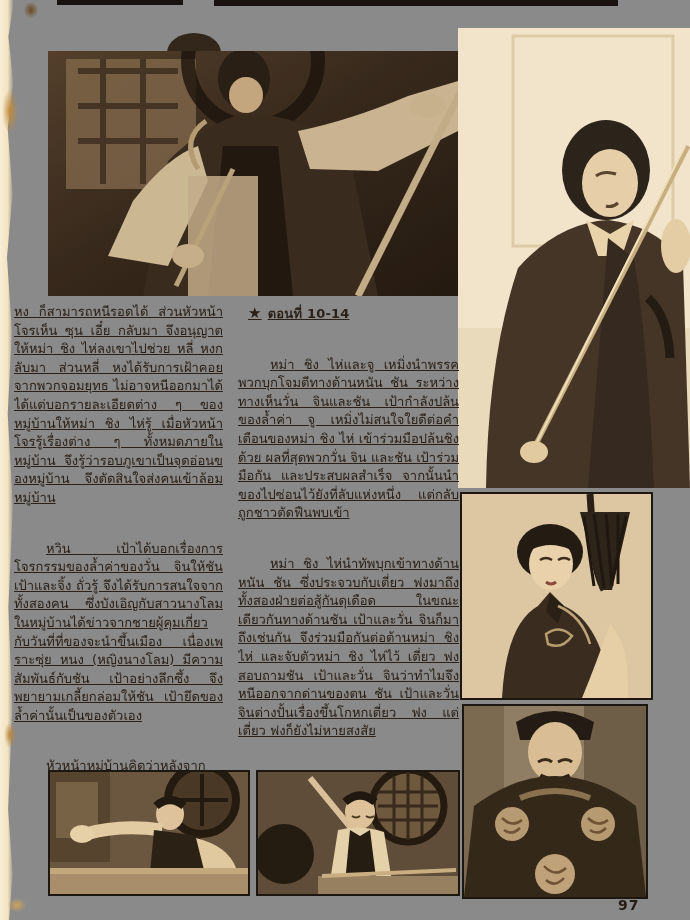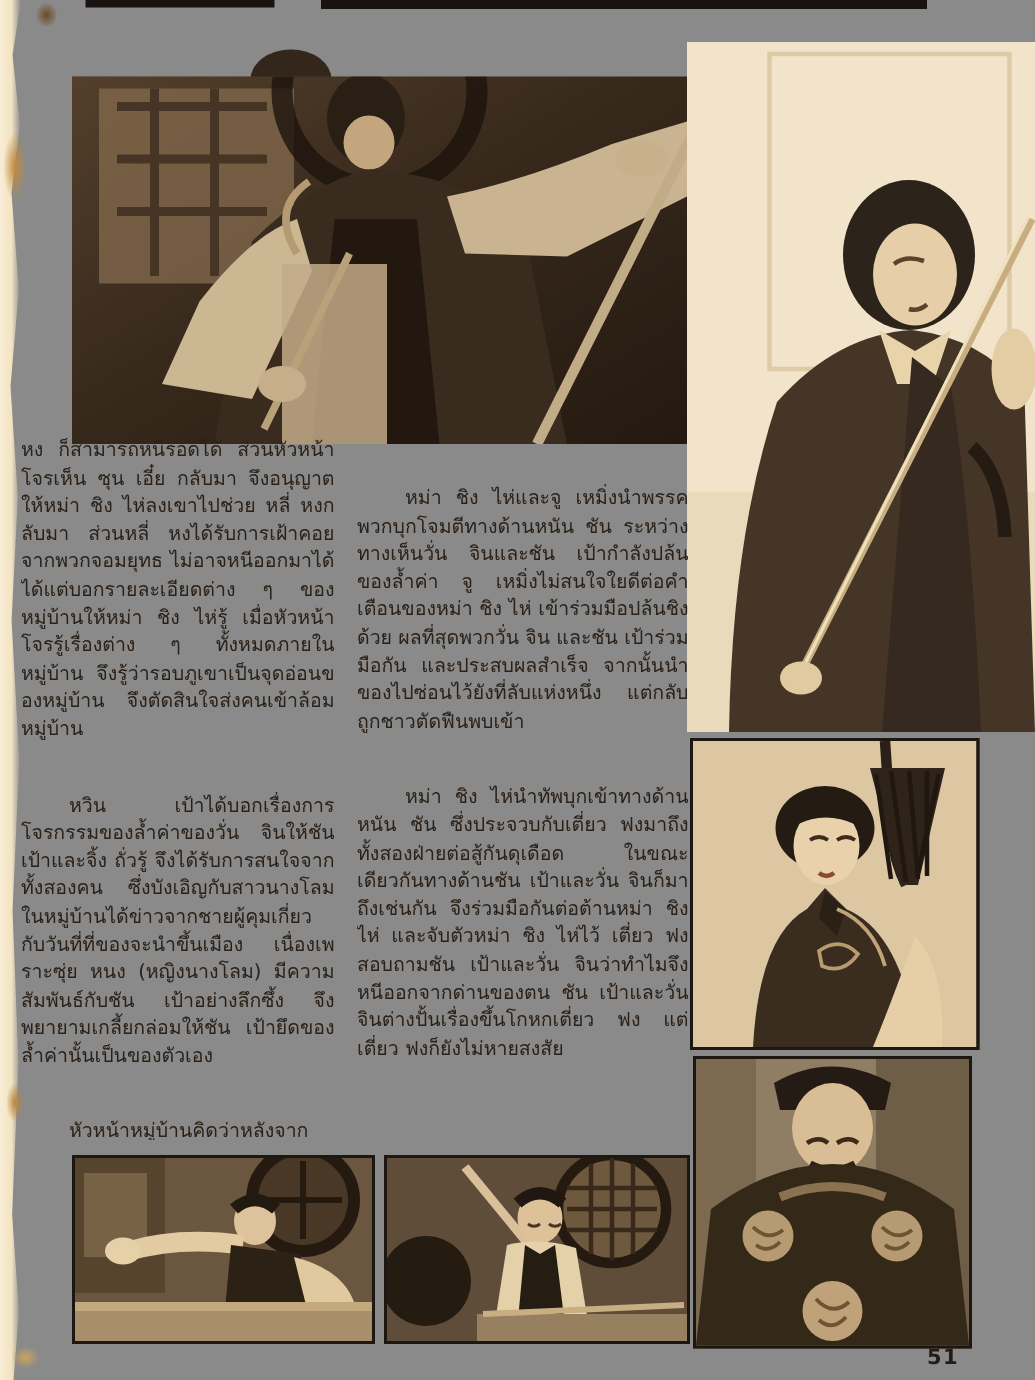--- a/index.html
+++ b/index.html
@@ -28,22 +28,22 @@
   
   .photo { position:absolute; overflow:hidden; background:#4a3a28; }
   .photo.framed { border:2px solid #1d1711; }
   .photo svg { display:block; }
   .head-bump {
     position:absolute; left:167px; top:33px; width:54px; height:20px;
     background:#33271c; border-radius:50% 50% 0 0 / 100% 100% 0 0;
   }
   
   .col {
-    position:absolute; top:292px; text-align:justify;
-    font-size:13px; line-height:18.6px; overflow:hidden;
+    position:absolute; top:303px; text-align:justify;
+    font-size:13px; line-height:18.6px; overflow:hidden;text-decoration:underline;
   }
   #col-left  { left:14px;  width:209px; height:468px; }
   #col-right { left:238px; width:221px; height:468px; }
   .col p { margin:0; }
   .col p.ind { text-indent:32px;margin-top:32px; }
   .sec-head { font-weight:bold; margin:1px 0 1px 10px; letter-spacing:.2px; }
   .sec-head .star { font-size:15px; margin-right:6px; }
   #page-num {
     position:absolute; left:618px; top:897px; width:34px;
     font-weight:bold; font-size:14px; color:#241c14; letter-spacing:1px;
@@ -188,19 +188,22 @@
     </svg>
   </div>
 
   <div id="col-left" class="col">
     <p>หง ก็สามารถหนีรอดได้ ส่วนหัวหน้าโจรเห็น ซุน เอี๋ย กลับมา จึงอนุญาตให้หม่า ชิง ไห่ลงเขาไปช่วย หลี่ หงกลับมา ส่วนหลี่ หงได้รับการเฝ้าคอยจากพวกจอมยุทธ ไม่อาจหนีออกมาได้ ได้แต่บอกรายละเอียดต่าง ๆ ของหมู่บ้านให้หม่า ชิง ไห่รู้ เมื่อหัวหน้าโจรรู้เรื่องต่าง ๆ ทั้งหมดภายในหมู่บ้าน จึงรู้ว่ารอบภูเขาเป็นจุดอ่อนของหมู่บ้าน จึงตัดสินใจส่งคนเข้าล้อมหมู่บ้าน</p>
     <p class="ind">หวิน เป้าได้บอกเรื่องการโจรกรรมของล้ำค่าของวั่น จินให้ชัน เป้าและจิ้ง ถั่วรู้ จึงได้รับการสนใจจากทั้งสองคน ซึ่งบังเอิญกับสาวนางโลมในหมู่บ้านได้ข่าวจากชายผู้คุมเกี่ยวกับวันที่ที่ของจะนำขึ้นเมือง เนื่องเพราะซุ่ย หนง (หญิงนางโลม) มีความสัมพันธ์กับชัน เป้าอย่างลึกซึ้ง จึงพยายามเกลี้ยกล่อมให้ชัน เป้ายึดของล้ำค่านั้นเป็นของตัวเอง</p>
     <p class="ind">หัวหน้าหมู่บ้านคิดว่าหลังจากปราบโจรแล้ว เหตุการณ์คงสงบลงจึงคิดที่จะจัดงานเลี้ยงฉลอง แต่เตี่ยว ฟงไม่เชื่อว่าเหตุการณ์จะยุติเพียงเท่านี้ คิดว่าพวกโจรคงคิดวางแผนใหม่ แต่แท้ที่จริงแล้ว พวกโจรได้ส่งคนเข้า วั่น ชัน กลุ่มแรกที่เข้าหมู่บ้านก็ได้เจอกับพวกหนี ชัน และถูกหนี ชันไล่ต้อนกลับไป เมื่อเตี่ยว ฟงได้รับข่าวการลอบเข้าหมู่บ้านของโจร</p>
   </div>
 
   <div id="col-right" class="col">
+    <div class="sec-head">
+      <span class="star">★</span><span>ตอนที่ 10-14</span>
+    </div>
     <p class="ind">หม่า ชิง ไห่และจู เหมิ่งนำพรรคพวกบุกโจมตีทางด้านหนัน ชัน ระหว่างทางเห็นวั่น จินและชัน เป้ากำลังปล้นของล้ำค่า จู เหมิ่งไม่สนใจใยดีต่อคำเตือนของหม่า ชิง ไห่ เข้าร่วมมือปล้นชิงด้วย ผลที่สุดพวกวั่น จิน และชัน เป้าร่วมมือกัน และประสบผลสำเร็จ จากนั้นนำของไปซ่อนไว้ยังที่ลับแห่งหนึ่ง แต่กลับถูกชาวตัดฟืนพบเข้า</p>
     <p class="ind">หม่า ชิง ไห่นำทัพบุกเข้าทางด้านหนัน ชัน ซึ่งประจวบกับเตี่ยว ฟงมาถึง ทั้งสองฝ่ายต่อสู้กันดุเดือด ในขณะเดียวกันทางด้านชัน เป้าและวั่น จินก็มาถึงเช่นกัน จึงร่วมมือกันต่อต้านหม่า ชิง ไห่ และจับตัวหม่า ชิง ไห่ไว้ เตี่ยว ฟงสอบถามชัน เป้าและวั่น จินว่าทำไมจึงหนีออกจากด่านของตน ชัน เป้าและวั่น จินต่างปั้นเรื่องขึ้นโกหกเตี่ยว ฟง แต่เตี่ยว ฟงก็ยังไม่หายสงสัย</p>
   </div>
 
-  <div id="page-num">51</div>
+  <div id="page-num">97</div>
 
 </div>
 
 </body></html>

